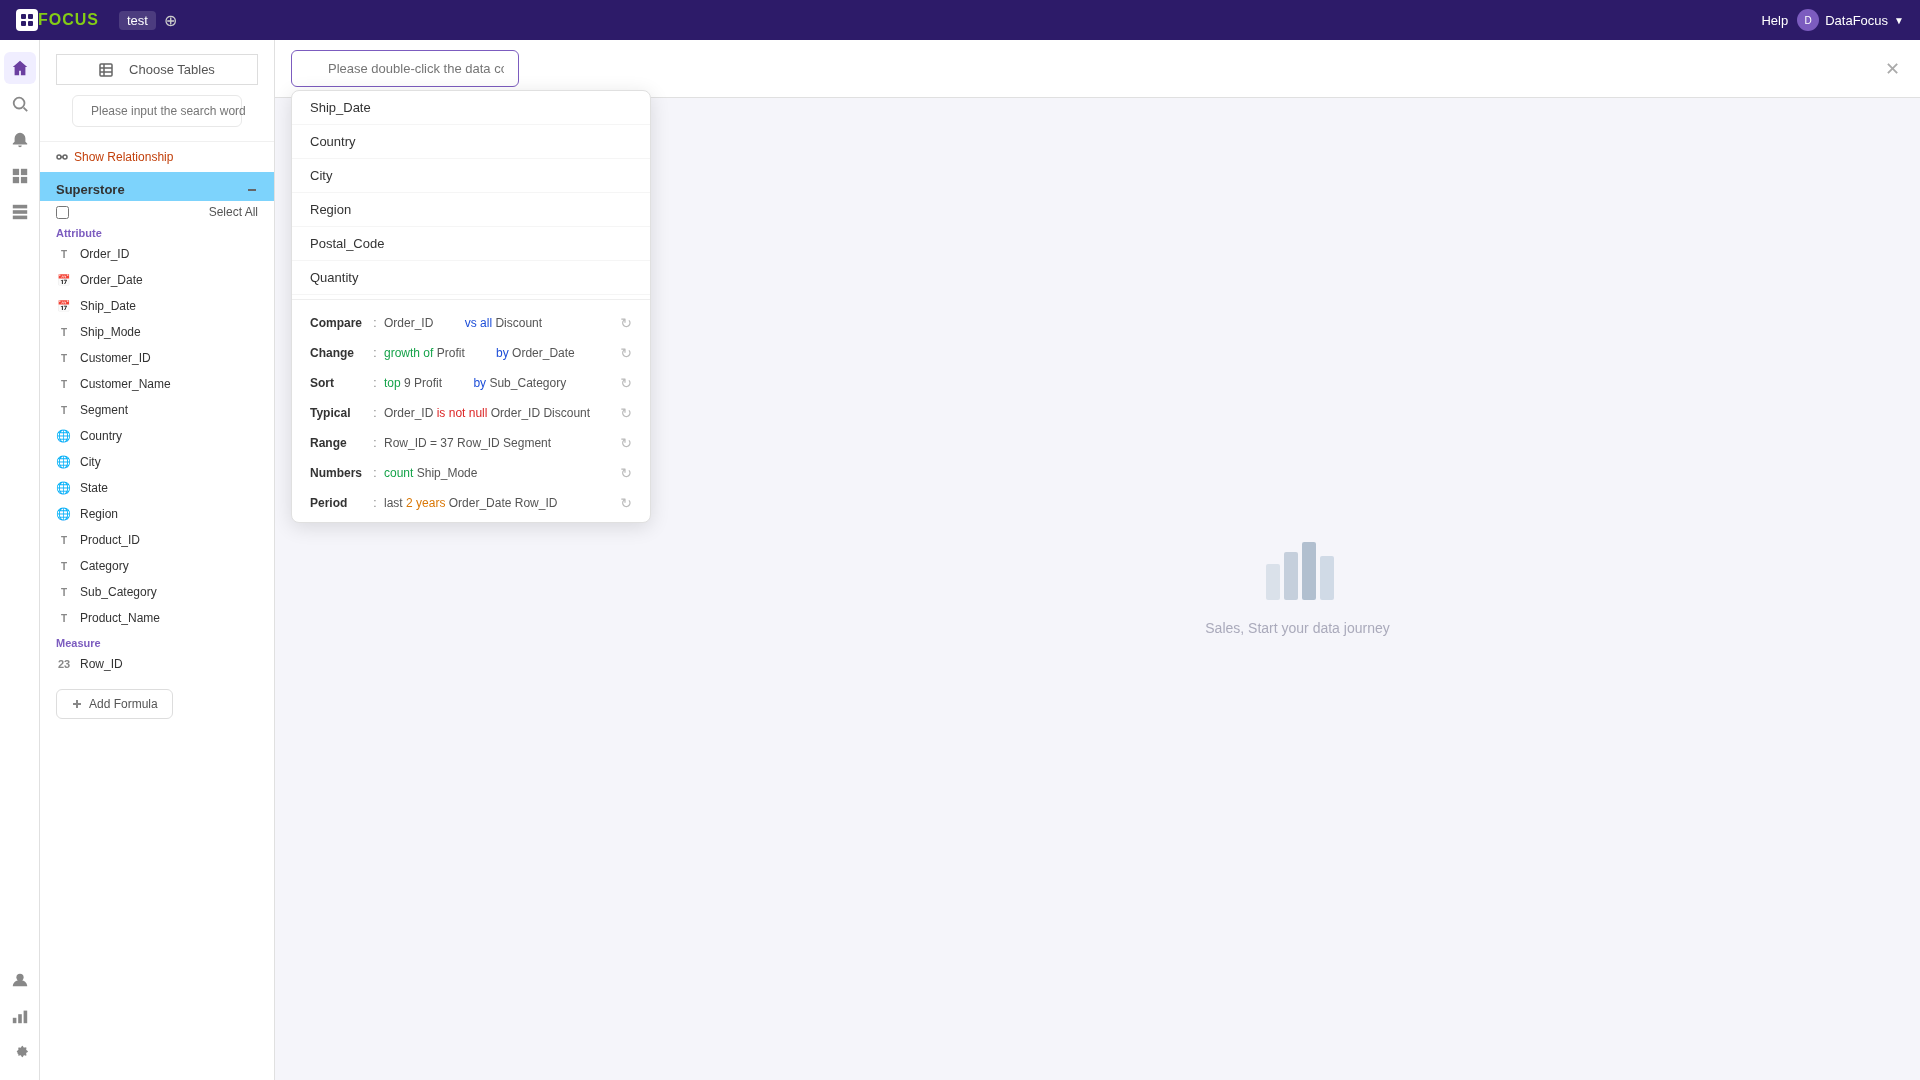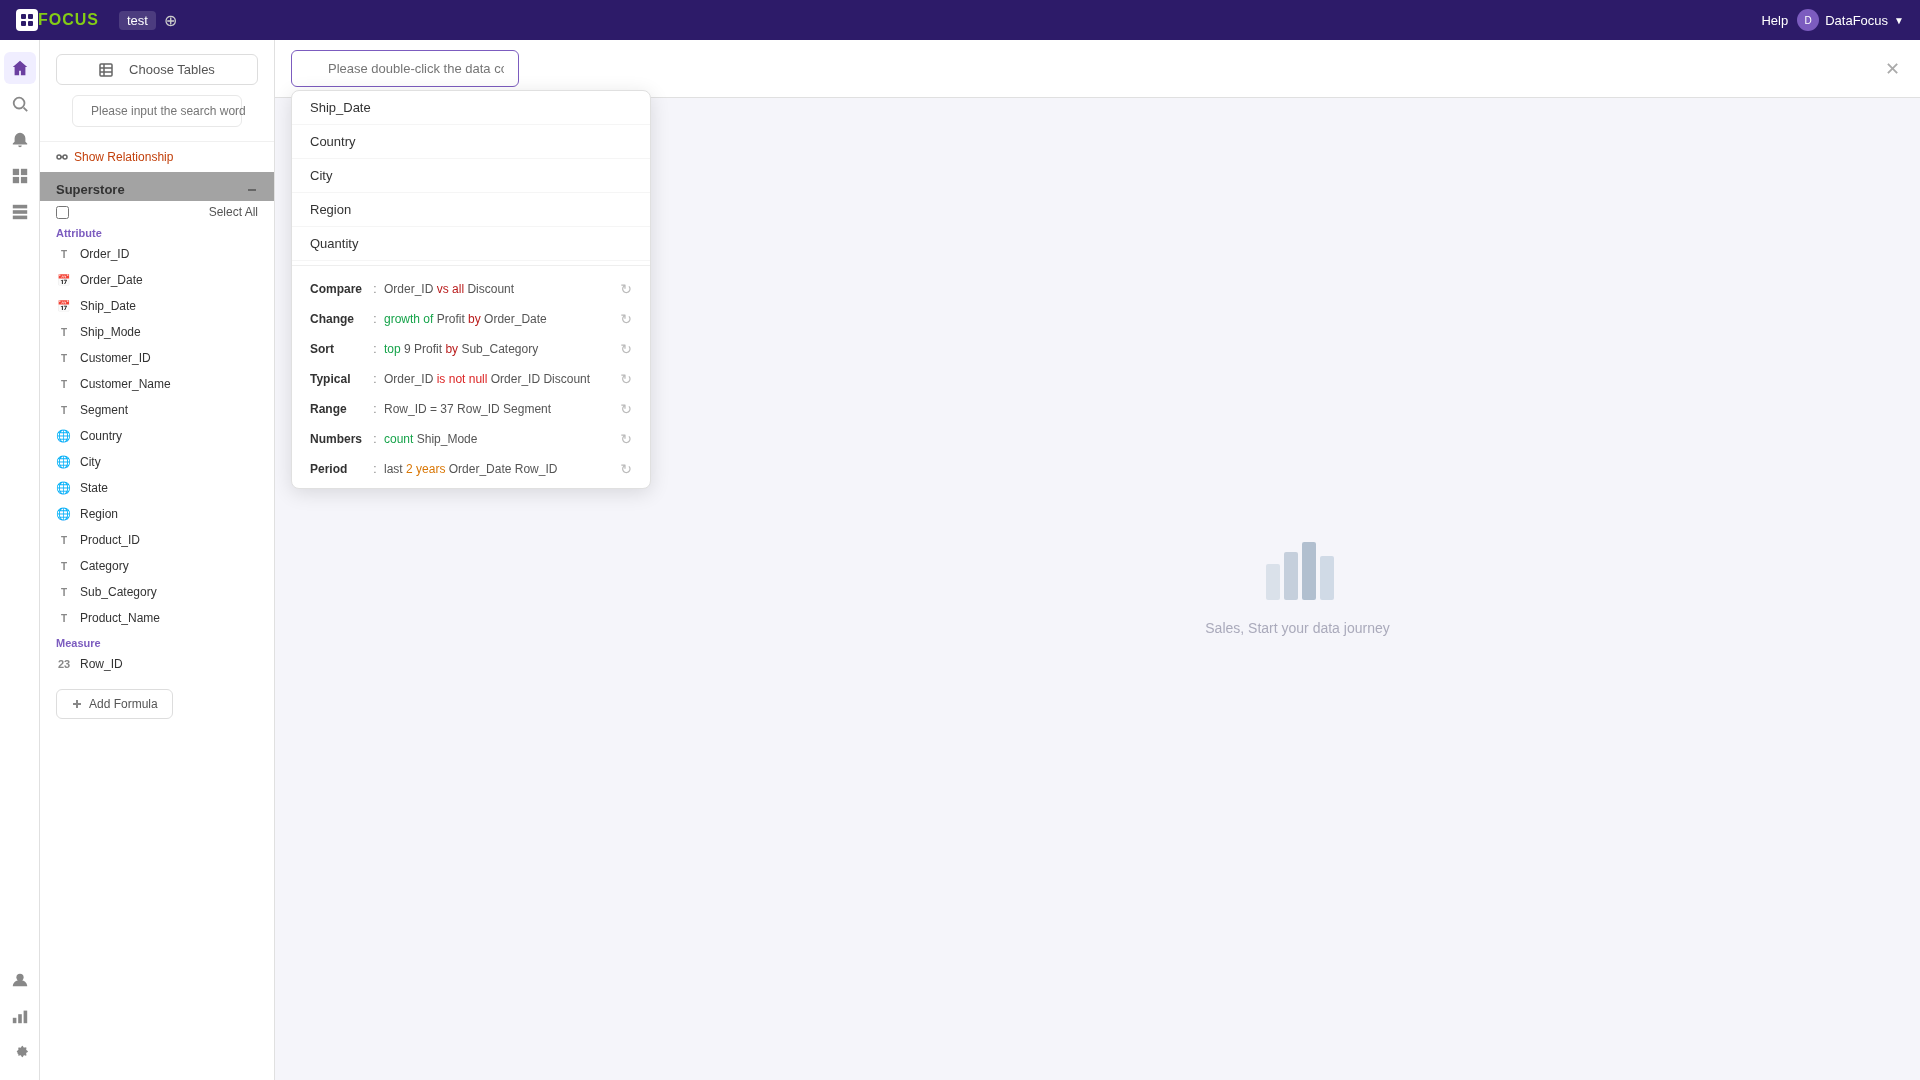--- a/index.html
+++ b/index.html
@@ -38,40 +38,40 @@
 
     
     .left-panel {
       position: fixed; top: 40px; left: 40px; bottom: 0; width: 235px;
       background: white; border-right: 1px solid #e0e0e0;
       overflow-y: auto; z-index: 40;
     }
     .panel-top { padding: 14px 16px; border-bottom: 1px solid #f0f0f0; }
     .choose-tables-btn {
       display: flex; align-items: center; gap: 16px;
-      border: 1px solid #ddd; border-radius: 6px; padding: 7px 8px;
+      border: 1px solid #ddd; border-radius: 0; padding: 7px 8px;
       cursor: pointer; font-size: 13px; color: #555; background: white;
       width: 100%; justify-content: center;
     }
     .search-box {
       display: flex; align-items: center; gap: 6px;
       padding: 8px 12px; border: 1px solid #e8e8e8; border-radius: 6px;
       margin: 10px 16px 0; background: white;
     }
     .search-box input {
       border: none; outline: none; font-size: 12px; color: #aaa;
       flex: 1; background: transparent;
     }
     .show-relationship {
       display: flex; align-items: center; gap: 6px;
       padding: 8px 16px; font-size: 12px; color: #c2410c; cursor: pointer;
     }
     .section-header {
       display: flex; align-items: center; justify-content: space-between;
-      padding: 10px 16px 4px; background: #a3a3a3;
+      padding: 10px 16px 4px; background: #7dd3fc;
     }
     .section-title { font-size: 13px; font-weight: 600; color: #333; }
     .select-all-row {
       display: flex; align-items: center; gap: 8px;
       padding: 4px 16px 2px; font-size: 12px; color: #555; justify-content: space-between;
     }
     .select-all-row input[type=checkbox] { cursor: pointer; }
     .section-label { font-size: 11px; font-weight: 600; color: #7c5cbf; padding: 6px 16px 2px; }
     .field-item {
       display: flex; align-items: center; gap: 8px;
@@ -135,21 +135,21 @@
       padding: 8px 18px; font-size: 12px; color: #888;
     }
 
     .keyword-section { padding: 4px 0; }
     .keyword-row {
       display: flex; align-items: center; justify-content: space-between;
       padding: 7px 18px; font-size: 12px; color: #555; cursor: pointer;
     }
     .keyword-label { font-weight: 600; color: #333; min-width: 60px; display: inline-block; }
     .keyword-colon { color: #888; margin-right: 4px; }
-    .kw-blue { color: #b91c1c; }
+    .kw-blue { color: #1d4ed8; margin-left: 28px; }
     .kw-green { color: #16a34a; }
     .kw-orange { color: #d97706; }
     .kw-red { color: #dc2626; }
     .refresh-icon { color: #bbb; cursor: pointer; font-size: 14px; }
 
     
     .right-empty {
       display: flex; flex-direction: column; align-items: center; justify-content: center;
       position: absolute; top: 50px; left: 400px; right: 0; bottom: 0;
     }
@@ -368,20 +368,21 @@
     </div>
     <span class="search-clear">✕</span>
   </div>
 
   <div class="dropdown-panel">
 
     <div class="dropdown-col-item">Ship_Date</div>
     <div class="dropdown-col-item">Country</div>
     <div class="dropdown-col-item">City</div>
     <div class="dropdown-col-item">Region</div>
+    <div class="dropdown-col-item">Postal_Code</div>
     <div class="dropdown-col-item">Quantity</div>
 
     <div class="dropdown-divider"></div>
 
 
     <div class="keyword-section">
       <div class="keyword-row">
         <span>
           <span class="keyword-label">Compare</span>
           <span class="keyword-colon"> : </span>

